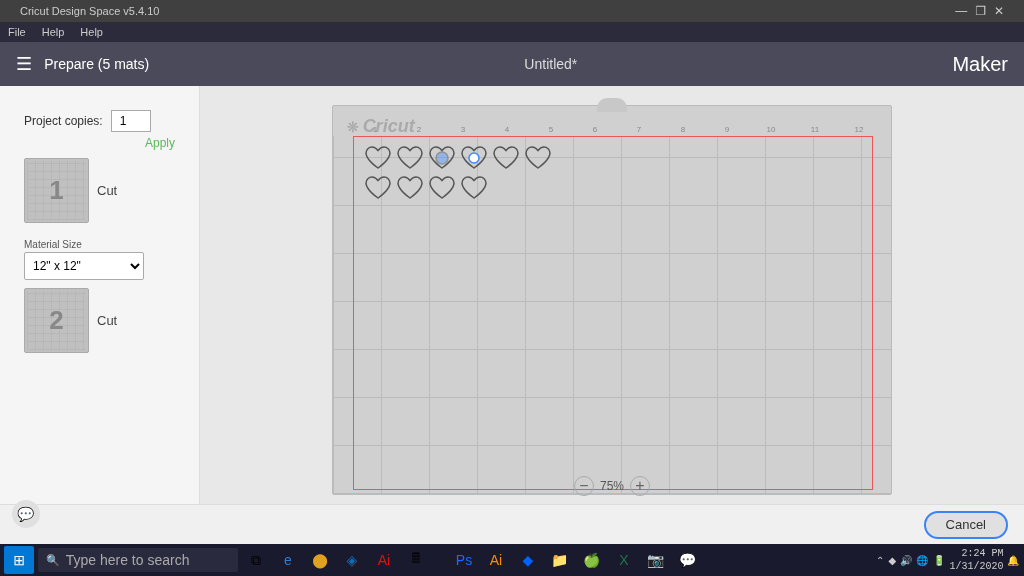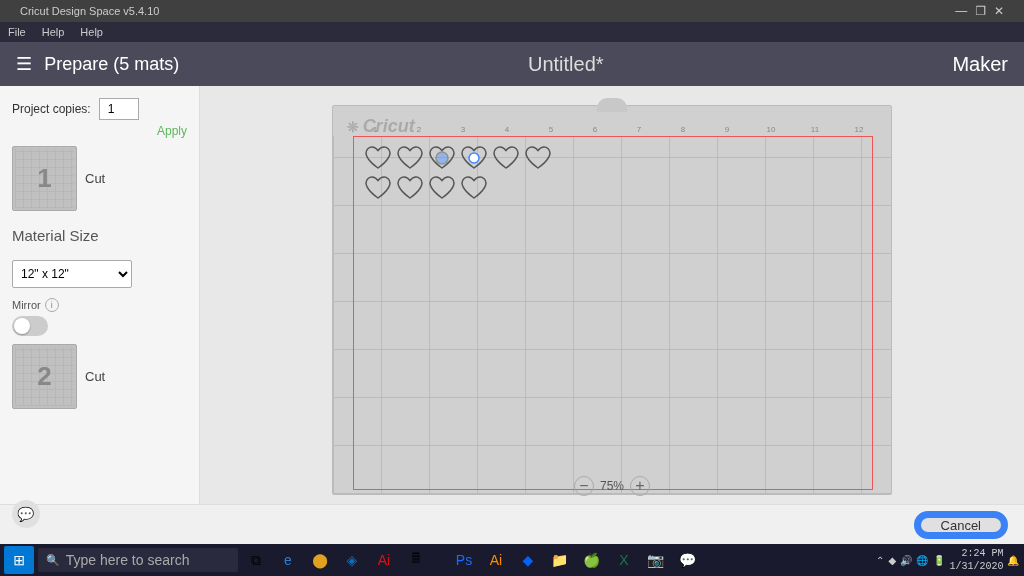--- a/index.html
+++ b/index.html
@@ -23,32 +23,32 @@
     #menubar span { cursor: pointer; }
 
     
     #appheader {
       width: 100%; height: 44px; background: #4a4a5a;
       display: flex; align-items: center; justify-content: space-between;
       padding: 0 16px; color: #fff;
     }
     #appheader .left { display: flex; align-items: center; gap: 12px; }
     #appheader .hamburger { font-size: 18px; cursor: pointer; }
-    #appheader .prep-title { font-size: 18px; font-weight: 500; }
-    #appheader .center { font-size: 20px; color: #ddd; }
+    #appheader .prep-title { font-size: 14px; font-weight: 500; }
+    #appheader .center { font-size: 14px; color: #ddd; }
     #appheader .right { font-size: 20px; }
 
     
     #main { display: flex; width: 100%; height: calc(576px - 22px - 20px - 44px - 40px - 32px); }
 
     
     #leftpanel {
       width: 200px; min-width: 200px; background: #f5f5f5;
       border-right: 1px solid #ddd; display: flex; flex-direction: column;
-      padding: 12px; overflow-y: auto; position: relative;
+      padding: 24px; overflow-y: auto; position: relative;
     }
     .project-copies-row { display: flex; align-items: center; gap: 8px; font-size: 12px; color: #333; margin-bottom: 4px; }
     .spinner-input { width: 40px; height: 22px; border: 1px solid #aaa; text-align: center; font-size: 12px; }
     .apply-btn { color: #5cb85c; font-size: 12px; cursor: pointer; font-weight: 400; align-self: flex-end; margin-bottom: 8px; }
 
     .mat-item { display: flex; align-items: center; gap: 8px; margin-bottom: 12px; }
     .mat-thumbnail {
       width: 65px; height: 65px; background: #c0c0c0; border: 1px solid #aaa;
       position: relative; display: flex; align-items: center; justify-content: center;
       font-size: 28px; color: #999; font-weight: bold; border-radius: 2px;
@@ -56,21 +56,21 @@
     .mat-thumbnail .mat-num { position: absolute; font-size: 26px; color: #888; font-weight: bold; }
     .mat-thumbnail .mat-lines {
       position: absolute; top: 2px; left: 2px; right: 2px; bottom: 2px;
       background-image: repeating-linear-gradient(0deg, #b0b0b0 0px, #b0b0b0 1px, transparent 1px, transparent 8px),
                         repeating-linear-gradient(90deg, #b0b0b0 0px, #b0b0b0 1px, transparent 1px, transparent 8px);
       opacity: 0.5;
     }
     .mat-label { font-size: 13px; color: #444; }
 
     .material-size-section { margin-top: 4px; }
-    .material-size-label { font-size: 15px; color: #555; margin-bottom: 16px; }
+    .material-size-label { font-size: 10px; color: #555; margin-bottom: 2px; }
     .material-size-select {
       width: 120px; height: 28px; border: 1px solid #aaa; background: #fff;
       font-size: 12px; padding: 0 4px; border-radius: 2px; cursor: pointer;
     }
 
     .mirror-section { margin-top: 10px; }
     .mirror-label-row { display: flex; align-items: center; gap: 4px; font-size: 11px; color: #555; margin-bottom: 4px; }
     .info-icon { width: 14px; height: 14px; border-radius: 50%; border: 1px solid #aaa; font-size: 9px; display: inline-flex; align-items: center; justify-content: center; color: #888; cursor: pointer; }
     .toggle-switch { width: 36px; height: 20px; background: #ccc; border-radius: 10px; position: relative; cursor: pointer; }
     .toggle-switch .knob { width: 16px; height: 16px; background: #fff; border-radius: 50%; position: absolute; top: 2px; left: 2px; box-shadow: 0 1px 2px rgba(0,0,0,0.3); }
@@ -134,21 +134,21 @@
     }
     .zoom-btn { font-size: 16px; cursor: pointer; color: #666; border: 1px solid #aaa; width: 20px; height: 20px; display: flex; align-items: center; justify-content: center; border-radius: 50%; }
 
     
     #bottombar {
       width: 100%; height: 40px; background: #f0f0f0; border-top: 1px solid #ddd;
       display: flex; align-items: center; justify-content: flex-end;
       padding: 0 16px; gap: 10px;
     }
     .cancel-btn {
-      height: 28px; padding: 0 20px; background: #e0e0e0; border: 7px solid #3b82f6;
+      height: 28px; padding: 0 20px; background: #e0e0e0; border: 2px solid #3b82f6;
       border-radius: 14px; font-size: 13px; cursor: pointer; color: #333;
     }
     .continue-btn {
       height: 28px; padding: 0 20px; background: #5cb85c; border: none;
       border-radius: 14px; font-size: 13px; cursor: pointer; color: #fff; font-weight: 500;
     }
 
     
     .chat-icon {
       position: absolute; bottom: 48px; left: 12px;
@@ -227,29 +227,20 @@
 
     <div class="material-size-section">
       <div class="material-size-label">Material Size</div>
       <select class="material-size-select">
         <option>12" x 12"</option>
         <option>12" x 24"</option>
         <option>Custom</option>
       </select>
     </div>
 
-    <div class="mirror-section">
-      <div class="mirror-label-row">
-        <span>Mirror</span>
-        <span class="info-icon">i</span>
-      </div>
-      <div class="toggle-switch">
-        <div class="knob"></div>
-      </div>
-    </div>
 
     <div class="mat-item mat-item-2">
       <div class="mat-thumbnail">
         <div class="mat-lines"></div>
         <span class="mat-num">2</span>
       </div>
       <span class="mat-label">Cut</span>
     </div>
 
   </div>

